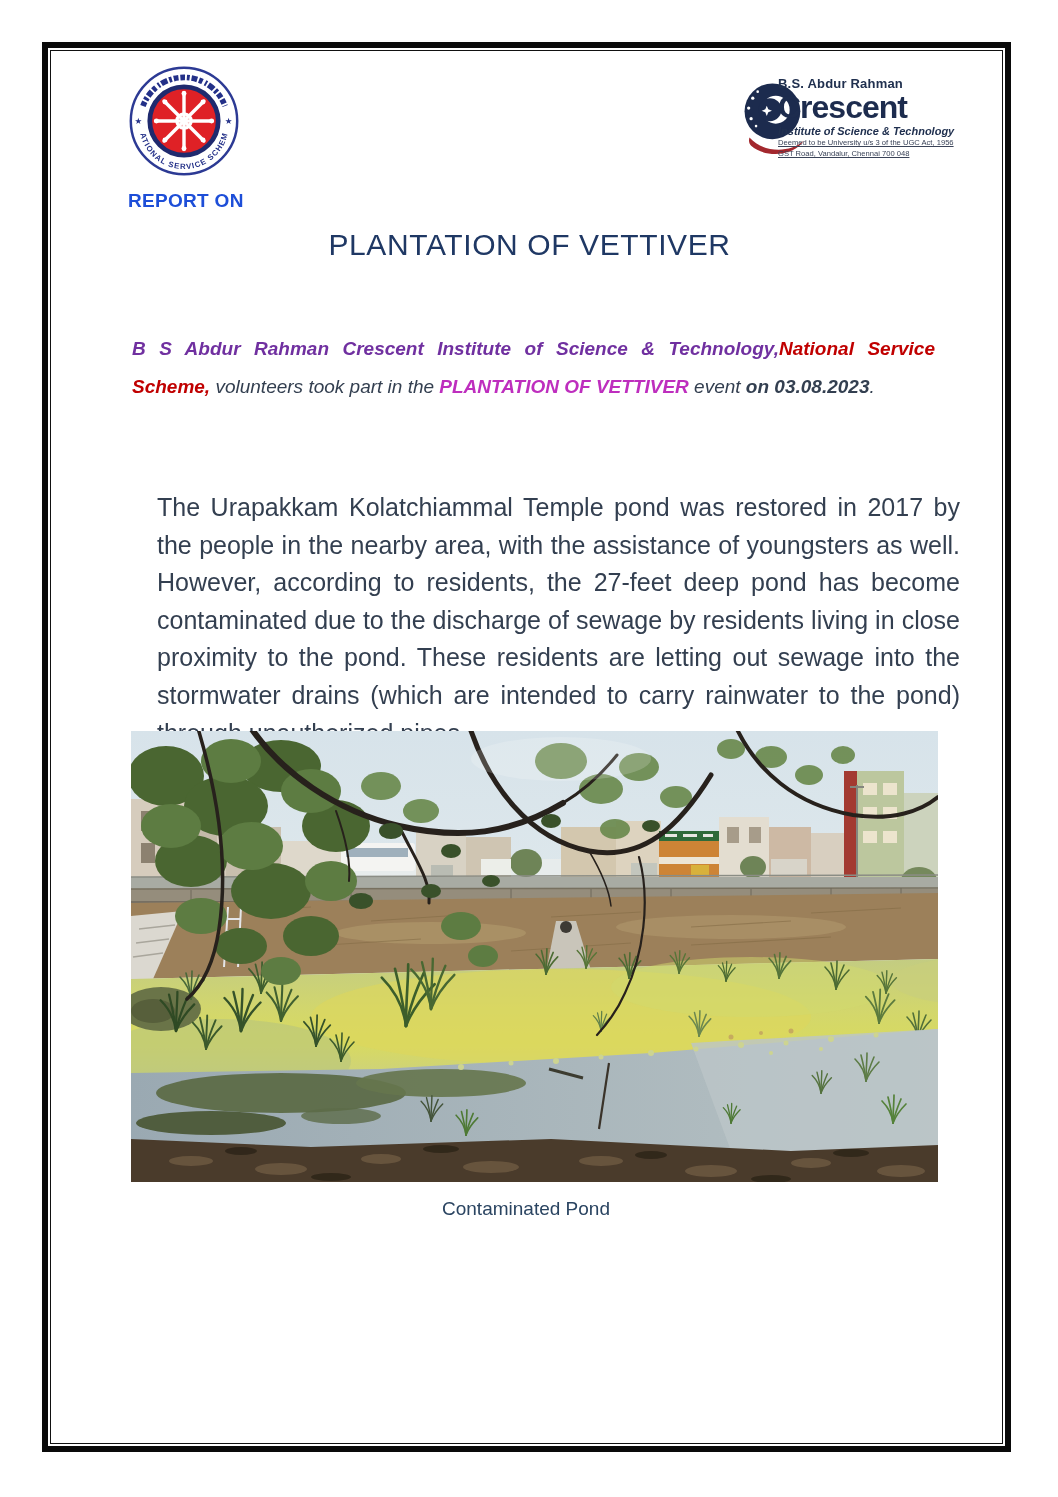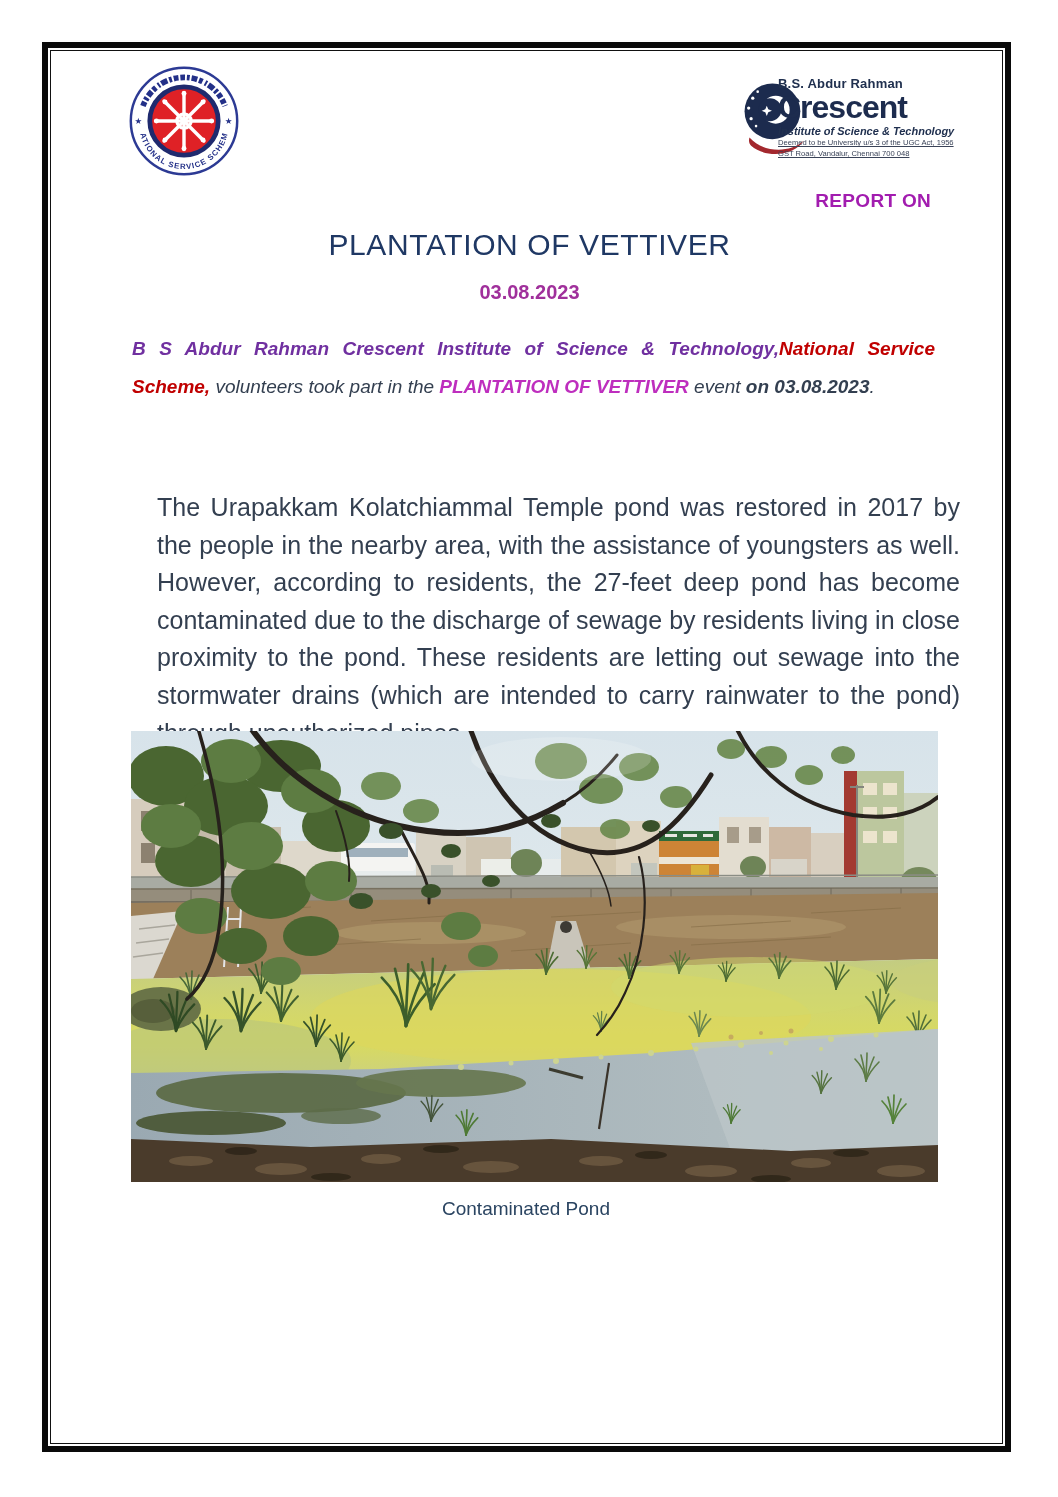--- a/index.html
+++ b/index.html
@@ -16,22 +16,22 @@
   }
   .nss-logo{position:absolute;left:127px;top:64px;width:114px;height:114px;}
   .crescent-logo{position:absolute;left:738px;top:74px;width:252px;height:100px;}
   .crescent-emblem{position:absolute;left:0;top:2px;width:82px;height:92px;}
   .crescent-text{position:absolute;left:40px;right:2px;top:2px;color:#20304f;}
   .ct-line1{font-size:13px;font-weight:600;letter-spacing:.2px;}
   .ct-word{font-size:32px;font-weight:700;letter-spacing:-1px;line-height:1.02;color:#1d2c4e;}
   .ct-line2{font-size:11px;font-weight:700;margin-top:1px;font-style:italic;}
   .ct-line3,.ct-line4{font-size:7.6px;color:#3a4358;margin-top:1.5px;text-decoration:underline;}
   .report-on{
-    position:absolute;left:128px;width:803px;top:190px;text-align:right;
-    font-size:19px;font-weight:700;color:#a21caf;letter-spacing:.3px;
+    position:absolute;left:128px;width:803px;top:190px;text-align:left;
+    font-size:19px;font-weight:700;color:#1d4ed8;letter-spacing:.3px;
   }
   .main-title{
     position:absolute;left:128px;width:803px;top:228px;text-align:center;
     font-size:30px;font-weight:400;color:#1F3864;letter-spacing:.6px;margin:0;
   }
   .doc-date{
     position:absolute;left:128px;width:803px;top:281px;text-align:center;
     font-size:20px;font-weight:700;color:#A0309B;
   }
   .intro{
@@ -108,21 +108,20 @@
       <div class="ct-line1">B.S. Abdur Rahman</div>
       <div class="ct-word">Crescent</div>
       <div class="ct-line2">Institute of Science &amp; Technology</div>
       <div class="ct-line3">Deemed to be University u/s 3 of the UGC Act, 1956</div>
       <div class="ct-line4">GST Road, Vandalur, Chennai 700 048</div>
     </div>
   </div>
 
   <div class="report-on">REPORT ON</div>
   <h1 class="main-title">PLANTATION OF VETTIVER</h1>
-  <div class="doc-date">03.08.2023</div>
 
   <p class="intro"><span class="c-purple">B S Abdur Rahman Crescent Institute of Science &amp; Technology,</span><span class="c-red">National Service Scheme,</span><span> volunteers took part in the </span><span class="c-magenta">PLANTATION OF VETTIVER</span><span> event </span><span class="c-darkbold">on 03.08.2023</span><span>.</span></p>
 
   <p class="bodytext">The Urapakkam Kolatchiammal Temple pond was restored in 2017 by the people in the nearby area, with the assistance of youngsters as well. However, according to residents, the 27-feet deep pond has become contaminated due to the discharge of sewage by residents living in close proximity to the pond. These residents are letting out sewage into the stormwater drains (which are intended to carry rainwater to the pond) through unauthorized pipes.</p>
 
   <figure class="photo-fig">
     <svg width="807" height="451" viewBox="0 0 807 451">
       <defs>
         <linearGradient id="skyGrad" x1="0" y1="0" x2="0" y2="1">
           <stop offset="0" stop-color="#d7e3ea"></stop>

